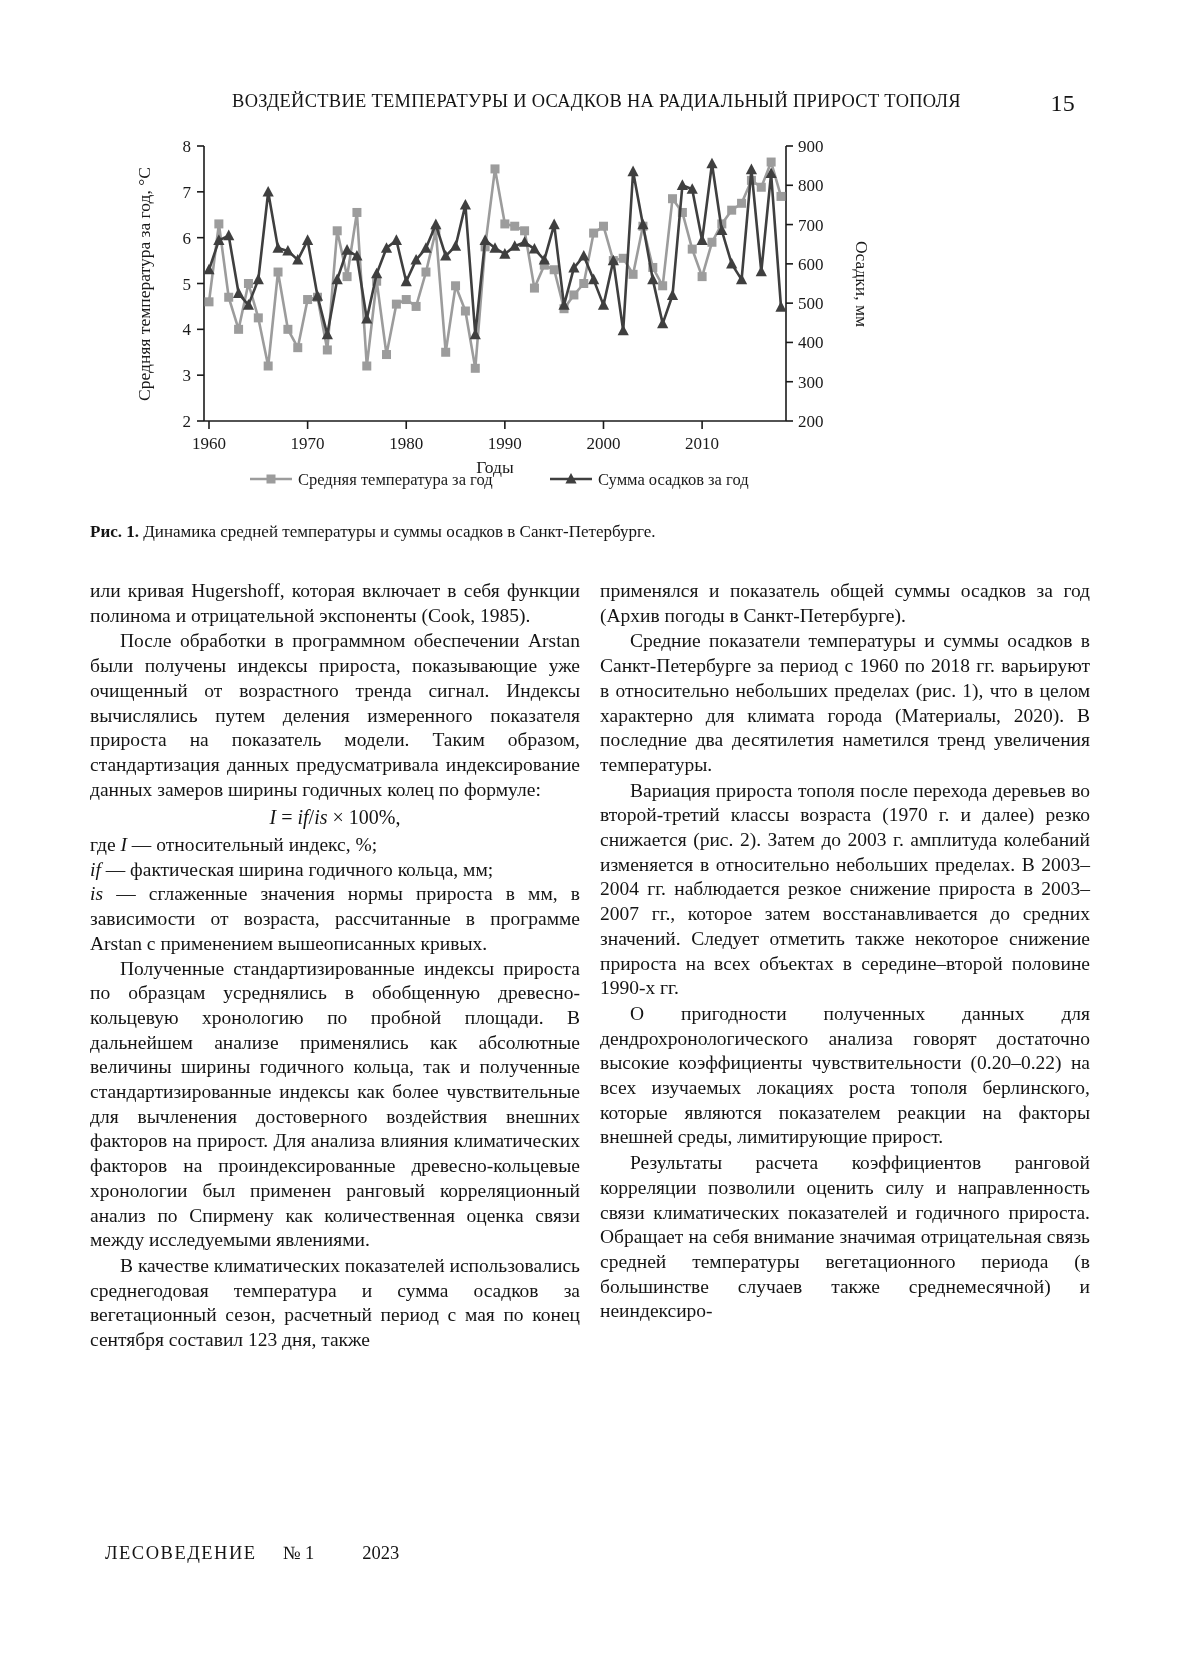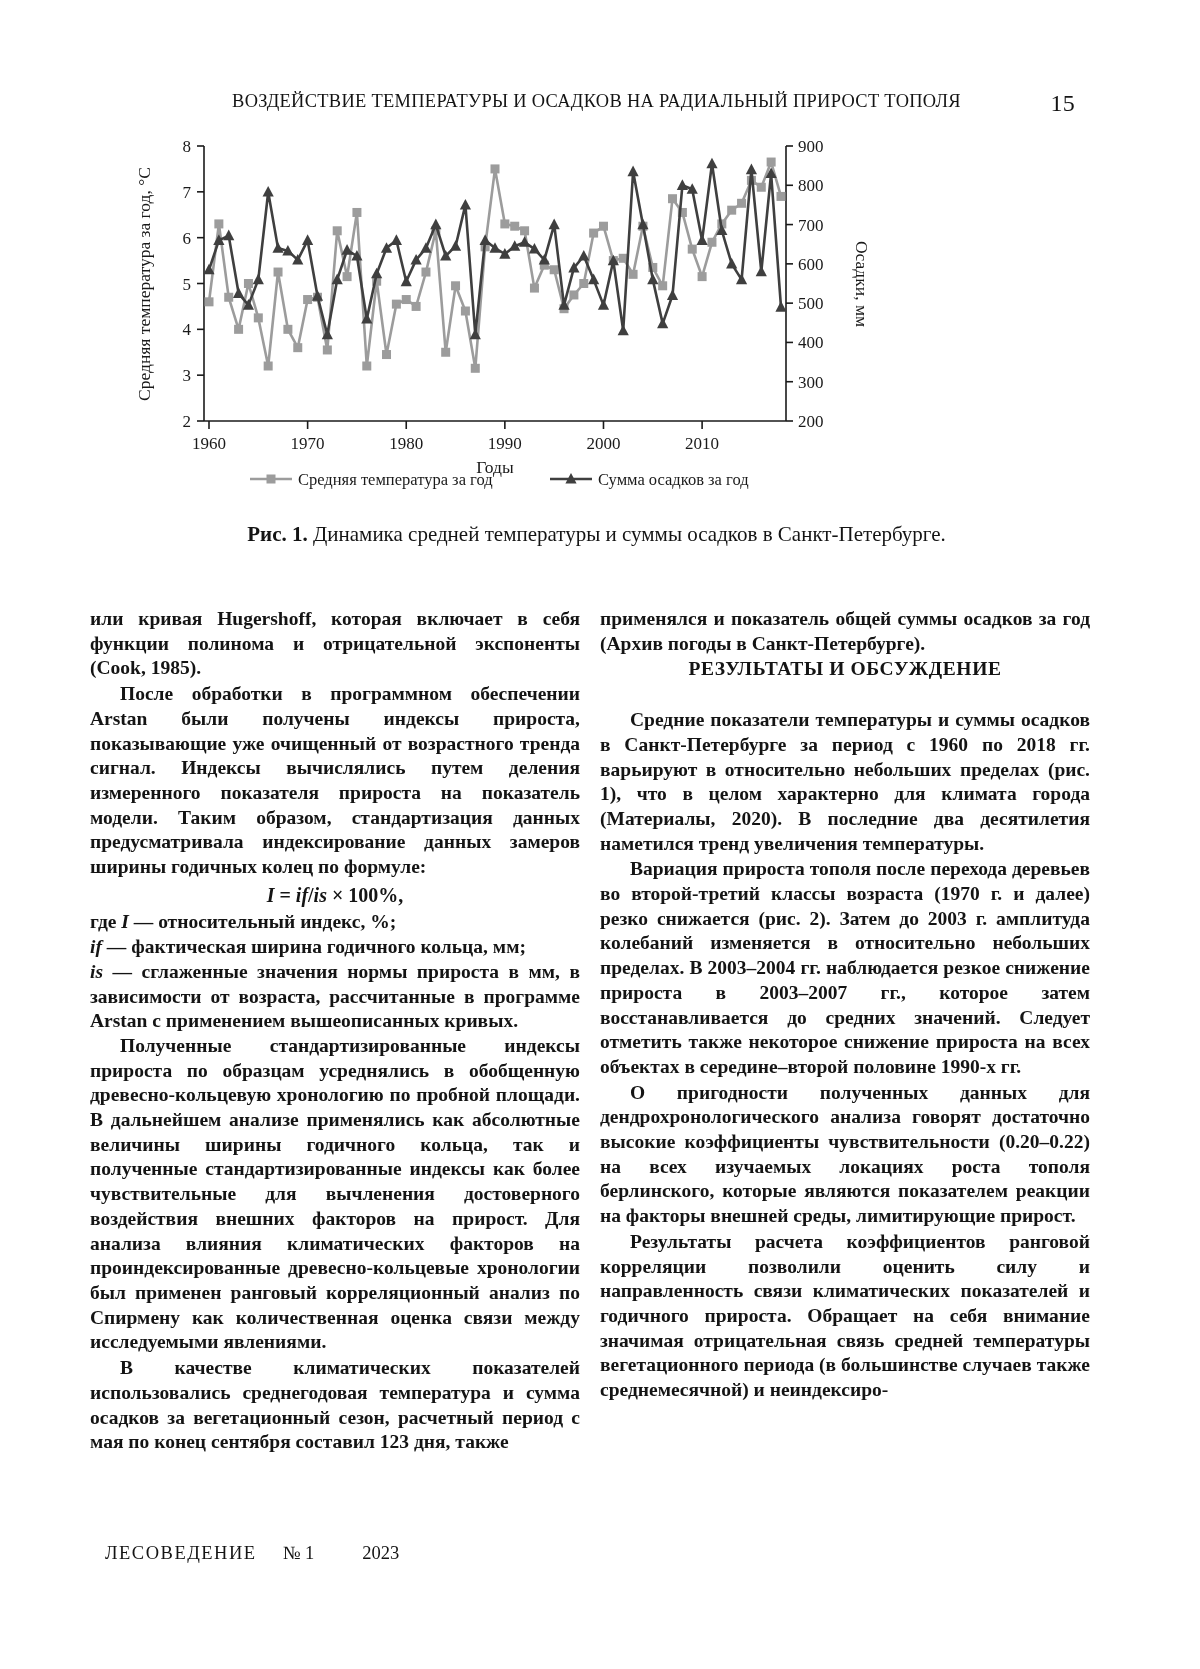--- a/index.html
+++ b/index.html
@@ -23,30 +23,29 @@
   }
   .hdr .pagenum{
     position:absolute;right:28px;top:0;
     font-size:24px;
   }
   
   .figure{position:absolute;top:138px;left:132px;width:740px;}
   .figure svg{display:block;}
   .caption{
     position:absolute;top:522px;left:90px;right:97px;
-    text-align:center;font-size:21px;
+    font-size:17px;
   }
   
   .columns{
-    position:absolute;top:607px;left:90px;
+    position:absolute;top:579px;left:90px;
     width:1013px;
     display:flex;gap:20px;
     font-size:19.5px;line-height:24.7px;
     text-align:justify;
-    font-weight:bold;
   }
   .col{width:490px;}
   .para{margin:0;text-indent:30px;}
   .para.noindent{text-indent:0;}
   .para + .para{margin-top:1px;}
   .formula{
     display:block;text-align:center;text-indent:0;
     margin:3px 0 3px 0;font-size:20px;
   }
   .formula i, .defline i{font-family:"Liberation Serif","DejaVu Serif",serif;}
@@ -267,21 +266,20 @@
       <p class="para">После обработки в программном обеспечении Arstan были получены индексы прироста, показывающие уже очищенный от возрастного тренда сигнал. Индексы вычислялись путем деления измеренного показателя прироста на показатель модели. Таким образом, стандартизация данных предусматривала индексирование данных замеров ширины годичных колец по формуле:</p>
       <span class="formula"><i>I</i><span> = </span><i>if</i><span>/</span><i>is</i><span> × 100%,</span></span>
       <p class="defline"><span>где </span><i>I</i><span> — относительный индекс, %;</span></p>
       <p class="defline"><span></span><i>if</i><span> — фактическая ширина годичного кольца, мм;</span></p>
       <p class="defline"><span></span><i>is</i><span> — сглаженные значения нормы прироста в мм, в зависимости от возраста, рассчитанные в программе Arstan с применением вышеописанных кривых.</span></p>
       <p class="para">Полученные стандартизированные индексы прироста по образцам усреднялись в обобщенную древесно-кольцевую хронологию по пробной площади. В дальнейшем анализе применялись как абсолютные величины ширины годичного кольца, так и полученные стандартизированные индексы как более чувствительные для вычленения достоверного воздействия внешних факторов на прирост. Для анализа влияния климатических факторов на проиндексированные древесно-кольцевые хронологии был применен ранговый корреляционный анализ по Спирмену как количественная оценка связи между исследуемыми явлениями.</p>
       <p class="para">В качестве климатических показателей использовались среднегодовая температура и сумма осадков за вегетационный сезон, расчетный период с мая по конец сентября составил 123 дня, также</p>
     </section>
     <section class="col">
       <p class="para noindent">применялся и показатель общей суммы осадков за год (Архив погоды в Санкт-Петербурге).</p>
-      <p class="para sect-heading">РЕЗУЛЬТАТЫ И ОБСУЖДЕНИЕ</p>
       <p class="para">Средние показатели температуры и суммы осадков в Санкт-Петербурге за период с 1960 по 2018 гг. варьируют в относительно небольших пределах (рис. 1), что в целом характерно для климата города (Материалы, 2020). В последние два десятилетия наметился тренд увеличения температуры.</p>
       <p class="para">Вариация прироста тополя после перехода деревьев во второй-третий классы возраста (1970 г. и далее) резко снижается (рис. 2). Затем до 2003 г. амплитуда колебаний изменяется в относительно небольших пределах. В 2003–2004 гг. наблюдается резкое снижение прироста в 2003–2007 гг., которое затем восстанавливается до средних значений. Следует отметить также некоторое снижение прироста на всех объектах в середине–второй половине 1990-х гг.</p>
       <p class="para">О пригодности полученных данных для дендрохронологического анализа говорят достаточно высокие коэффициенты чувствительности (0.20–0.22) на всех изучаемых локациях роста тополя берлинского, которые являются показателем реакции на факторы внешней среды, лимитирующие прирост.</p>
       <p class="para">Результаты расчета коэффициентов ранговой корреляции позволили оценить силу и направленность связи климатических показателей и годичного прироста. Обращает на себя внимание значимая отрицательная связь средней температуры вегетационного периода (в большинстве случаев также среднемесячной) и неиндексиро-</p>
     </section>
   </div>
 
   <div class="footer">
     <span class="j">ЛЕСОВЕДЕНИЕ</span><span class="i">№ 1</span><span class="y">2023</span>
   </div>

